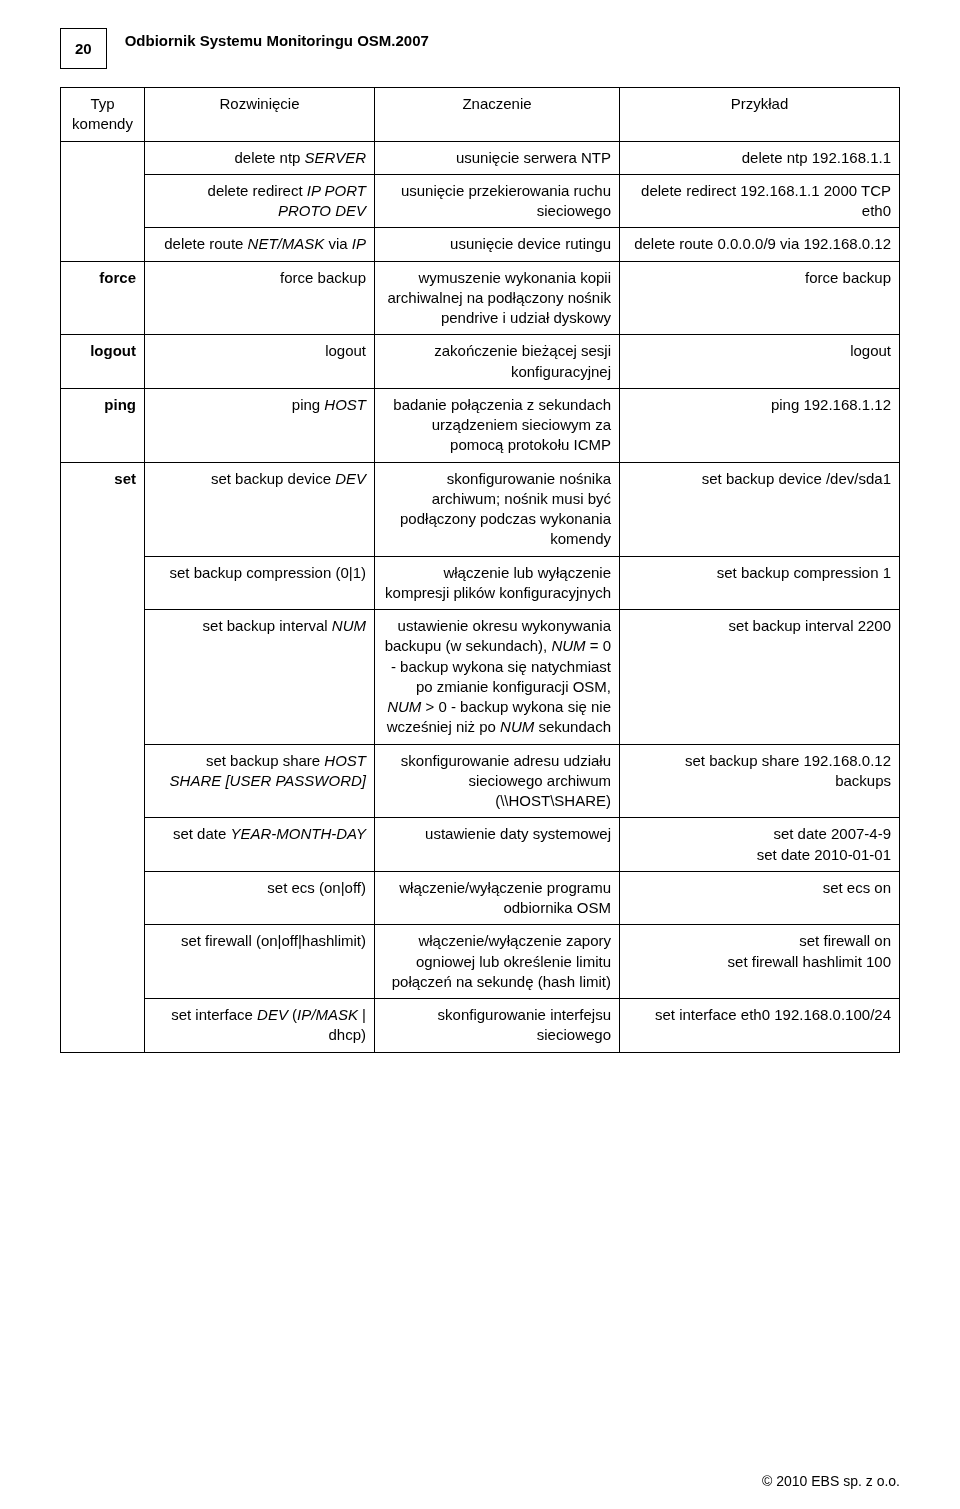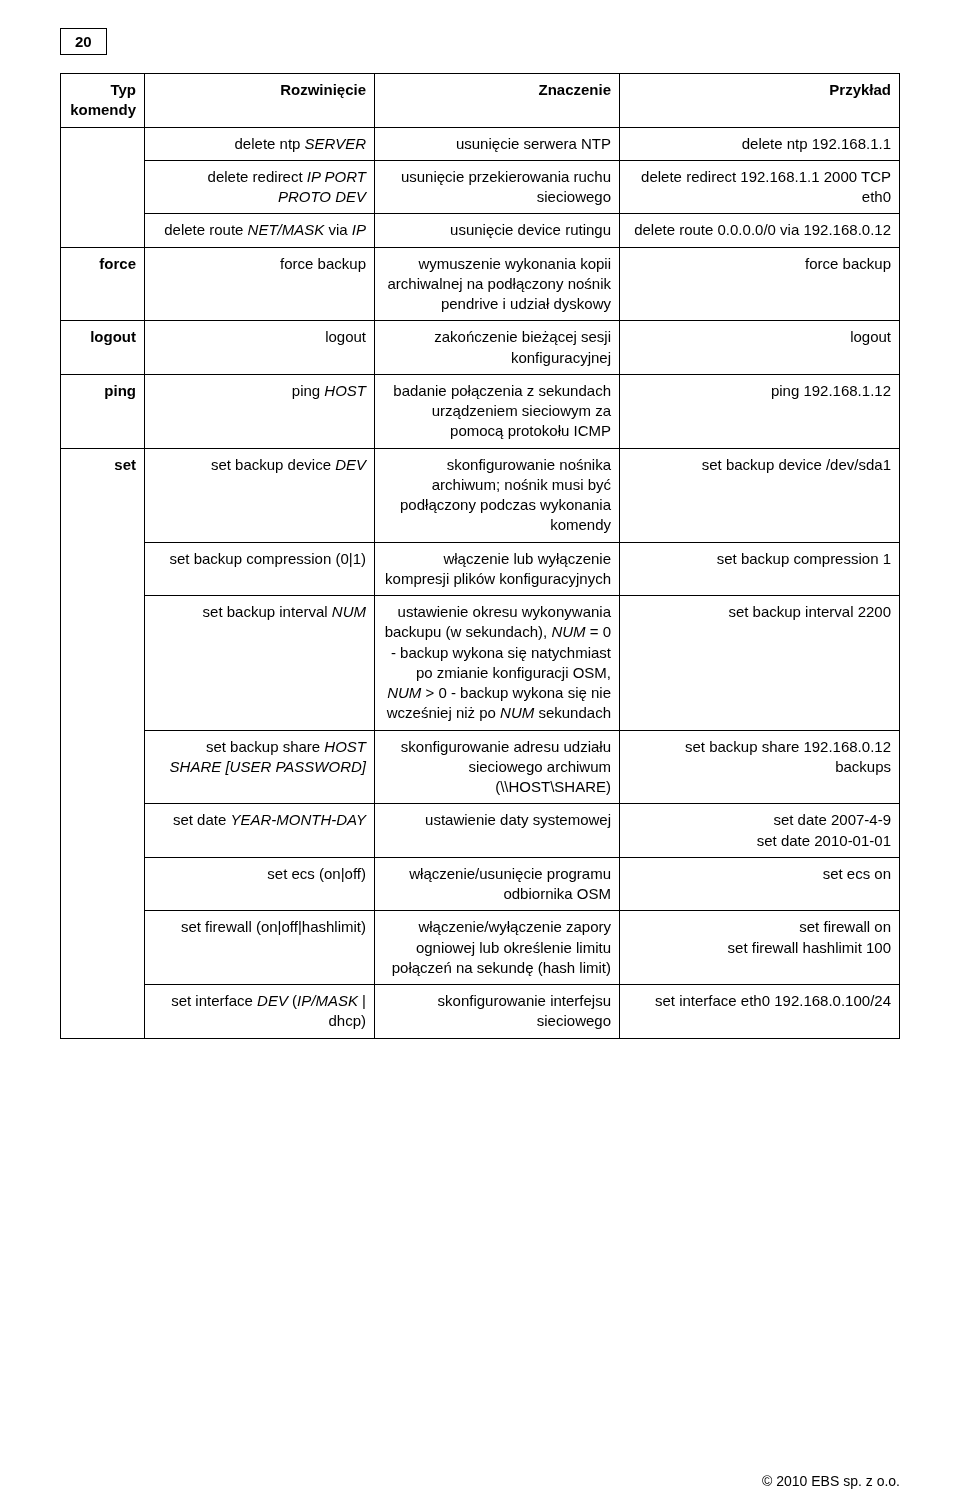--- a/index.html
+++ b/index.html
@@ -13,21 +13,21 @@
       padding: 28px 60px 20px 60px;
       position: relative;
     }
     .header-row {
       display: flex;
       align-items: flex-start;
       margin-bottom: 18px;
     }
     .page-num-box {
       border: 1px solid #000;
-      padding: 4px 14px;
+      padding: 11px 14px;
       font-weight: bold;
       font-size: 15px;
       margin-right: 18px;
     }
     .doc-title {
       font-weight: bold;
       font-size: 15px;
       padding-top: 4px;
     }
     table {
@@ -37,40 +37,41 @@
     }
     th, td {
       border: 1px solid #000;
       padding: 6px 8px;
       vertical-align: top;
       text-align: right;
       font-size: 15px;
       line-height: 1.35;
     }
     th {
-      font-weight: bold;
-      text-align: right;
+      font-weight: normal;
+      text-align: center;
     }
     col.c1 { width: 84px; }
     col.c2 { width: 230px; }
     col.c3 { width: 245px; }
     col.c4 { width: auto; }
     .type-cell { font-weight: bold; }
     .footer {
       position: absolute;
       bottom: 20px;
       right: 60px;
       font-size: 14px;
     }
   </style>
 </head>
 <body>
 
 <div class="header-row">
   <div class="page-num-box">20</div>
+  <div class="doc-title">Odbiornik Systemu Monitoringu OSM.2007</div>
 </div>
 
 <table>
   <colgroup>
     <col class="c1">
       <col class="c2">
       <col class="c3">
       <col class="c4">
   </colgroup>
   <thead>
@@ -89,21 +90,21 @@
         <td>delete ntp 192.168.1.1</td>
       </tr>
       <tr>
         <td>delete redirect <i>IP PORT PROTO DEV</i></td>
         <td>usunięcie przekierowania ruchu sieciowego</td>
         <td>delete redirect 192.168.1.1 2000 TCP eth0</td>
       </tr>
       <tr>
         <td>delete route <i>NET/MASK</i> via <i>IP</i></td>
         <td>usunięcie device rutingu</td>
-        <td>delete route 0.0.0.0/0 via 192.168.0.12</td>
+        <td>delete route 0.0.0.0/9 via 192.168.0.12</td>
       </tr>
       <tr>
         <td class="type-cell">force</td>
         <td>force backup</td>
         <td>wymuszenie wykonania kopii archiwalnej na podłączony nośnik pendrive i udział dyskowy</td>
         <td>force backup</td>
       </tr>
       <tr>
         <td class="type-cell">logout</td>
         <td>logout</td>
@@ -137,21 +138,21 @@
         <td>skonfigurowanie adresu udziału sieciowego archiwum (\\HOST\SHARE)</td>
         <td>set backup share 192.168.0.12 backups</td>
       </tr>
       <tr>
         <td>set date <i>YEAR-MONTH-DAY</i></td>
         <td>ustawienie daty systemowej</td>
         <td>set date 2007-4-9<br>set date 2010-01-01</td>
       </tr>
       <tr>
         <td>set ecs (on|off)</td>
-        <td>włączenie/usunięcie programu odbiornika OSM</td>
+        <td>włączenie/wyłączenie programu odbiornika OSM</td>
         <td>set ecs on</td>
       </tr>
       <tr>
         <td>set firewall (on|off|hashlimit)</td>
         <td>włączenie/wyłączenie zapory ogniowej lub określenie limitu połączeń na sekundę (hash limit)</td>
         <td>set firewall on<br>set firewall hashlimit 100</td>
       </tr>
       <tr>
         <td>set interface <i>DEV</i> (<i>IP/MASK</i> | dhcp)</td>
         <td>skonfigurowanie interfejsu sieciowego</td>

